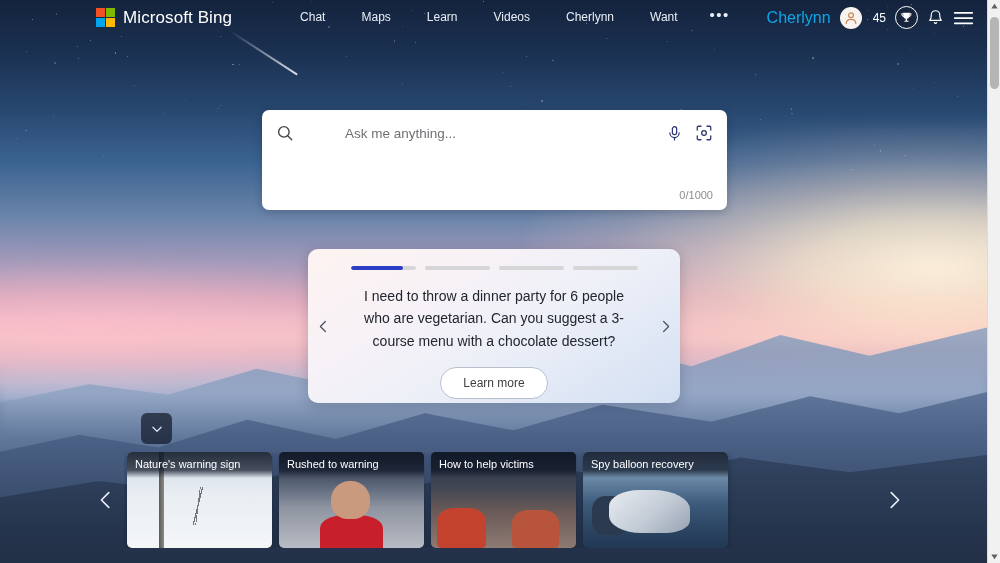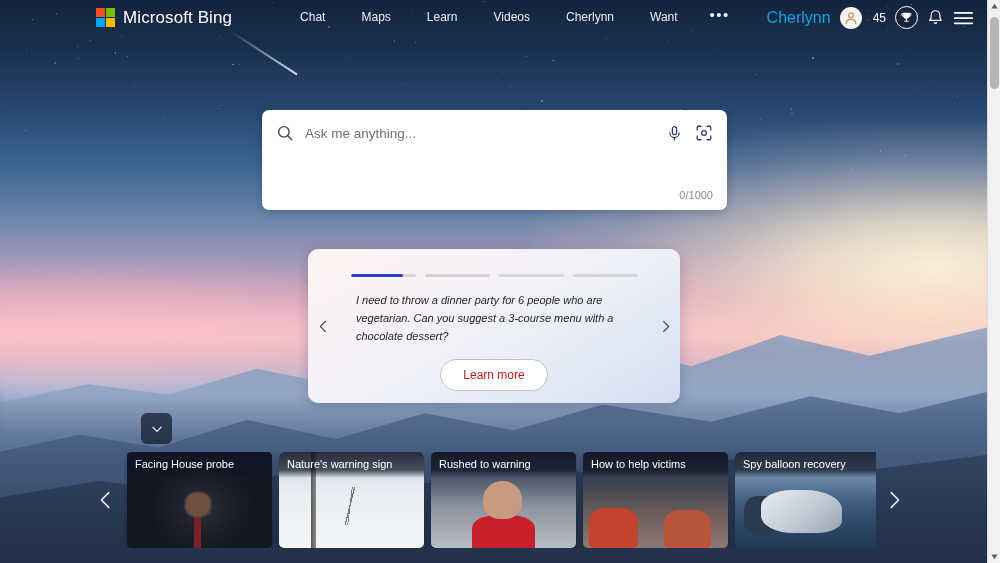--- a/index.html
+++ b/index.html
@@ -130,21 +130,21 @@
     border:1.6px solid #fff; display:flex; align-items:center; justify-content:center; cursor:pointer;
   }
   .hdr-icon { cursor:pointer; display:flex; align-items:center; justify-content:center; }
 
   
   #searchbox {
     position:absolute; left:262px; top:110px; width:465px; height:100px;
     background:#fff; border-radius:7px; z-index:15;
     box-shadow:0 2px 10px rgba(10,20,40,.22);
   }
-  .sb-top { display:flex; align-items:center; height:46px; padding:0 14px 0 14px; }
+  .sb-top { display:flex; align-items:center; height:46px; padding:0 14px 0 14px;gap:40px; }
   .sb-search-icon { flex:0 0 auto; margin-right:11px; display:flex; }
   #search-input {
     flex:1 1 auto; border:none; outline:none; background:transparent;
     font-family:"Liberation Sans", sans-serif; font-size:13.5px; color:#1b1b1b;
     padding:0;
   }
   #search-input::placeholder { color:#6e7074; }
   .sb-actions { display:flex; align-items:center; gap:12px; margin-left:10px; }
   .sb-actions .hdr-icon { cursor:pointer; }
   .sb-counter {
@@ -162,31 +162,31 @@
   }
   .sc-arrow {
     flex:0 0 auto; width:30px; display:flex; align-items:center; justify-content:center;
     color:#4a4f5c; cursor:pointer; align-self:center; height:100%;
   }
   .sc-body { flex:1 1 auto; display:flex; flex-direction:column; align-items:center; padding-top:13px; }
   .sc-progress { display:flex; gap:9px; margin-bottom:15px; }
   .sc-seg { width:65px; height:3.5px; border-radius:2px; background:#d6d5d8; overflow:hidden; }
   .sc-seg > b { display:block; height:100%; background:#2b3ec4; border-radius:2px; }
   .sc-text {
-    font-size:11px; line-height:1.62; font-style:italic; color:#22262e;
-    max-width:276px; font-weight:400;
+    font-size:14px; line-height:1.62; color:#22262e;
+    text-align:center; max-width:276px; font-weight:400;
   }
   .sc-btns { display:flex; gap:10px; margin-top:14px; }
   .btn {
     font-family:"Liberation Sans", sans-serif; font-size:12px; font-weight:700;
     border-radius:18px; padding:8px 22px; cursor:pointer; white-space:nowrap;
     border:1px solid transparent;
   }
   .btn-primary { background:#2b54e0; color:#fff; }
-  .btn-ghost { background:#fff; color:#b91c1c; border-color:#b9c0cd; font-weight:400; }
+  .btn-ghost { background:#fff; color:#404040; border-color:#b9c0cd; font-weight:400; }
 
   
   #daily-pill {
     position:absolute; right:128px; top:413px; height:32px; z-index:15;
     display:flex; align-items:center; gap:8px;
     background:rgba(16,24,40,.80); border-radius:6px; padding:0 14px 0 11px;
     color:#fff; font-size:11.5px; cursor:pointer; white-space:nowrap;
   }
 
   
@@ -511,24 +511,20 @@
 
   <div id="carousel">
     <span class="car-arrow">
       <svg width="22" height="22" viewBox="0 0 24 24" fill="none" stroke="#e8eef8" stroke-width="1.8" stroke-linecap="round" stroke-linejoin="round">
         <polyline points="15,4 7,12 15,20"></polyline>
       </svg>
     </span>
 
     <div id="cards">
         <div class="news-card">
-          <div class="nc-photo ph1"></div>
-          <div class="nc-title">Facing House probe</div>
-        </div>
-        <div class="news-card">
           <div class="nc-photo ph2"></div>
           <div class="nc-title">Nature's warning sign</div>
         </div>
         <div class="news-card">
           <div class="nc-photo ph3"></div>
           <div class="nc-title">Rushed to warning</div>
         </div>
         <div class="news-card">
           <div class="nc-photo ph5"></div>
           <div class="nc-title">How to help victims</div>

